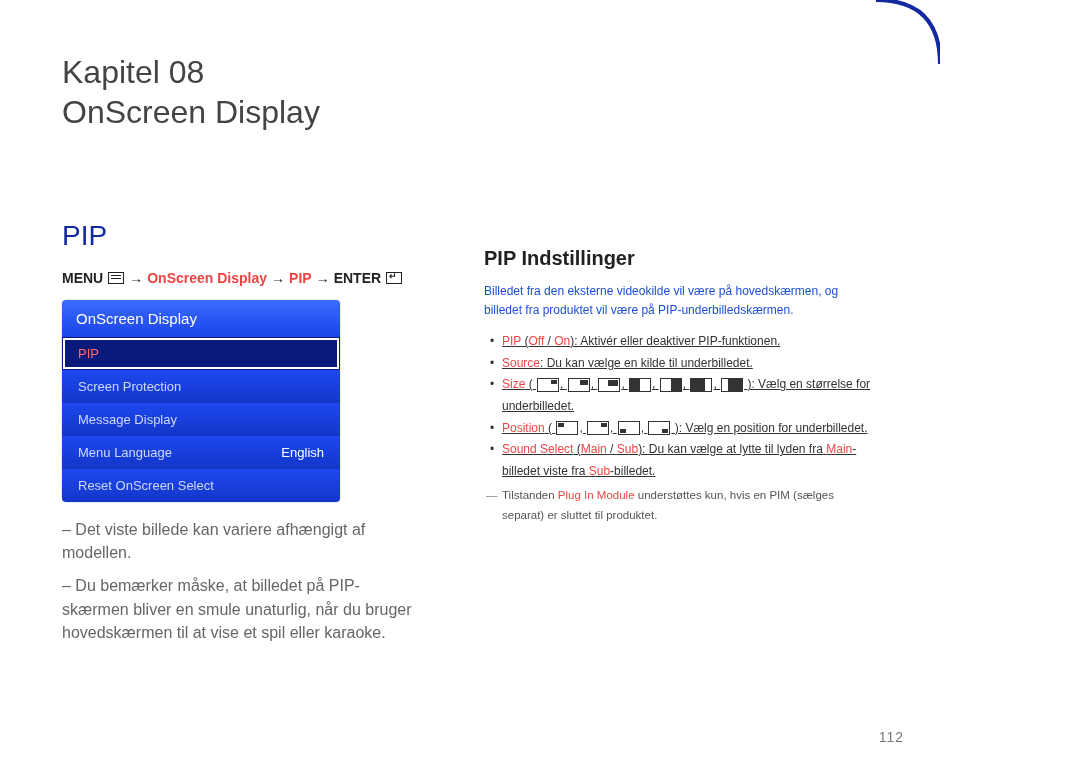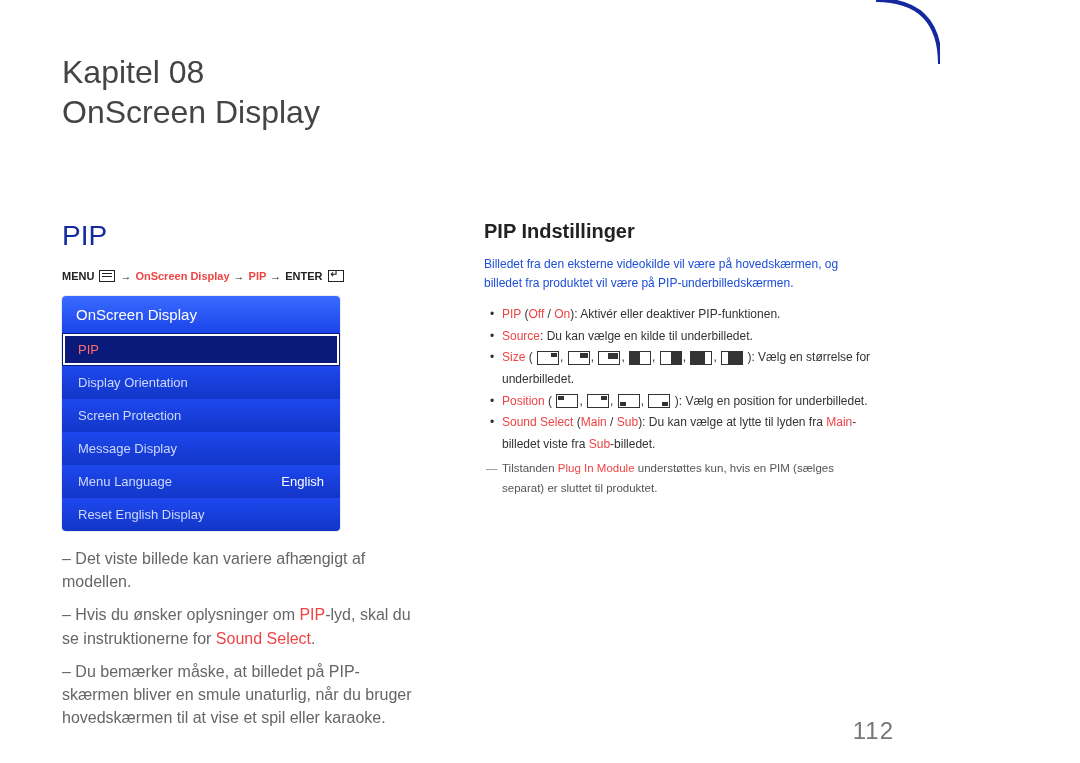--- a/index.html
+++ b/index.html
@@ -29,31 +29,31 @@
     color: #444;
     line-height: 1.25;
   }
 
   .content {
     display: flex;
     padding: 88px 62px 0 62px;
     gap: 72px;
   }
   .left-col { width: 350px; flex: 0 0 350px; }
-  .right-col { flex: 1; }
+  .right-col { flex: 1; margin-top: 27px; }
 
   .section-title-pip {
     color: #1428a0;
     font-size: 28px;
     font-weight: 400;
     margin: 0 0 18px 0;
   }
 
   .breadcrumb {
-    font-size: 11px;
+    font-size: 14px;
     font-weight: 700;
     color: #222;
     margin-bottom: 14px;
     display: flex;
     align-items: center;
     flex-wrap: wrap;
     gap: 4px;
   }
   .breadcrumb .hl { color: #e44; font-weight:700; }
   .breadcrumb .icon-box {
@@ -102,21 +102,21 @@
   .footnotes .hl { color:#e44; }
 
   
   .right-col h2 {
     font-size: 20px;
     font-weight: 600;
     color: #222;
     margin: 0 0 12px 0;
   }
   .para { font-size: 12px; color:#1d4ed8; line-height:1.55; margin-bottom:12px; }
-  ul.bullets { list-style: none; padding:0; margin:0 0 4px 0; }
+  ul.bullets { list-style: none; padding:0; margin:0 0 4px 0;text-decoration:underline; }
   ul.bullets > li {
     position: relative;
     padding-left: 18px;
     font-size: 12px;
     line-height: 1.8;
     color:#333;
   }
   ul.bullets > li::before {
     content: "•"; position:absolute; left:6px; color:#333;
   }
@@ -136,21 +136,21 @@
   .sz-half-l .sub { top:0; left:0; bottom:0; width:50%; }
   .sz-half-r .sub { top:0; right:0; bottom:0; width:50%; }
   .sz-quad-l .sub { top:0; left:0; bottom:0; width:70%; }
   .sz-quad-r .sub { top:0; right:0; bottom:0; width:70%; }
   .pos-tl .sub { top:1px; left:1px; width:6px; height:4px; }
   .pos-tr .sub { top:1px; right:1px; width:6px; height:4px; }
   .pos-bl .sub { bottom:1px; left:1px; width:6px; height:4px; }
   .pos-br .sub { bottom:1px; right:1px; width:6px; height:4px; }
 
   .page-number {
-    position:absolute; bottom:18px; right:46px; font-size:24px; color:#777; letter-spacing:1px;
+    position:absolute; bottom:18px; right:36px; font-size:14px; color:#777; letter-spacing:1px;
   }
 </style>
 </head>
 <body>
 
 <div class="page">
   <div class="corner-accent2">
     <svg width="72" height="72" viewBox="0 0 72 72">
       <path d="M72 0 L72 46 Q72 8 34 8 L0 8 L0 0 Z" fill="none"></path>
       <path d="M8 0 Q72 0 72 64" fill="none" stroke="#1428a0" stroke-width="4"></path>
@@ -179,40 +179,36 @@
         <span>ENTER</span>
         <span class="icon-box enter"></span>
       </div>
 
       <div class="osd">
         <div class="osd-header">OnScreen Display</div>
         <div class="osd-item selected">
           <span>PIP</span>
         </div>
         <div class="osd-item">
-          <span>Display Orientation</span>
-        </div>
-        <div class="osd-item">
           <span>Screen Protection</span>
         </div>
         <div class="osd-item">
           <span>Message Display</span>
         </div>
         <div class="osd-item">
           <span>Menu Language</span>
           <span class="val">English</span>
         </div>
         <div class="osd-item">
-          <span>Reset English Display</span>
+          <span>Reset OnScreen Select</span>
         </div>
       </div>
 
       <div class="footnotes">
         <p>– <span>Det viste billede kan variere afhængigt af modellen.</span></p>
-        <p>– <span>Hvis du ønsker oplysninger om </span><span class="hl">PIP</span><span>-lyd, skal du se instruktionerne for </span><span class="hl">Sound Select</span><span>.</span></p>
         <p>– <span>Du bemærker måske, at billedet på PIP-skærmen bliver en smule unaturlig, når du bruger hovedskærmen til at vise et spil eller karaoke.</span></p>
       </div>
     </div>
 
     <div class="right-col">
       <h2>PIP Indstillinger</h2>
       <div class="para">Billedet fra den eksterne videokilde vil være på hovedskærmen, og billedet fra produktet vil være på PIP-underbilledskærmen.</div>
 
       <ul class="bullets">
         <li>

